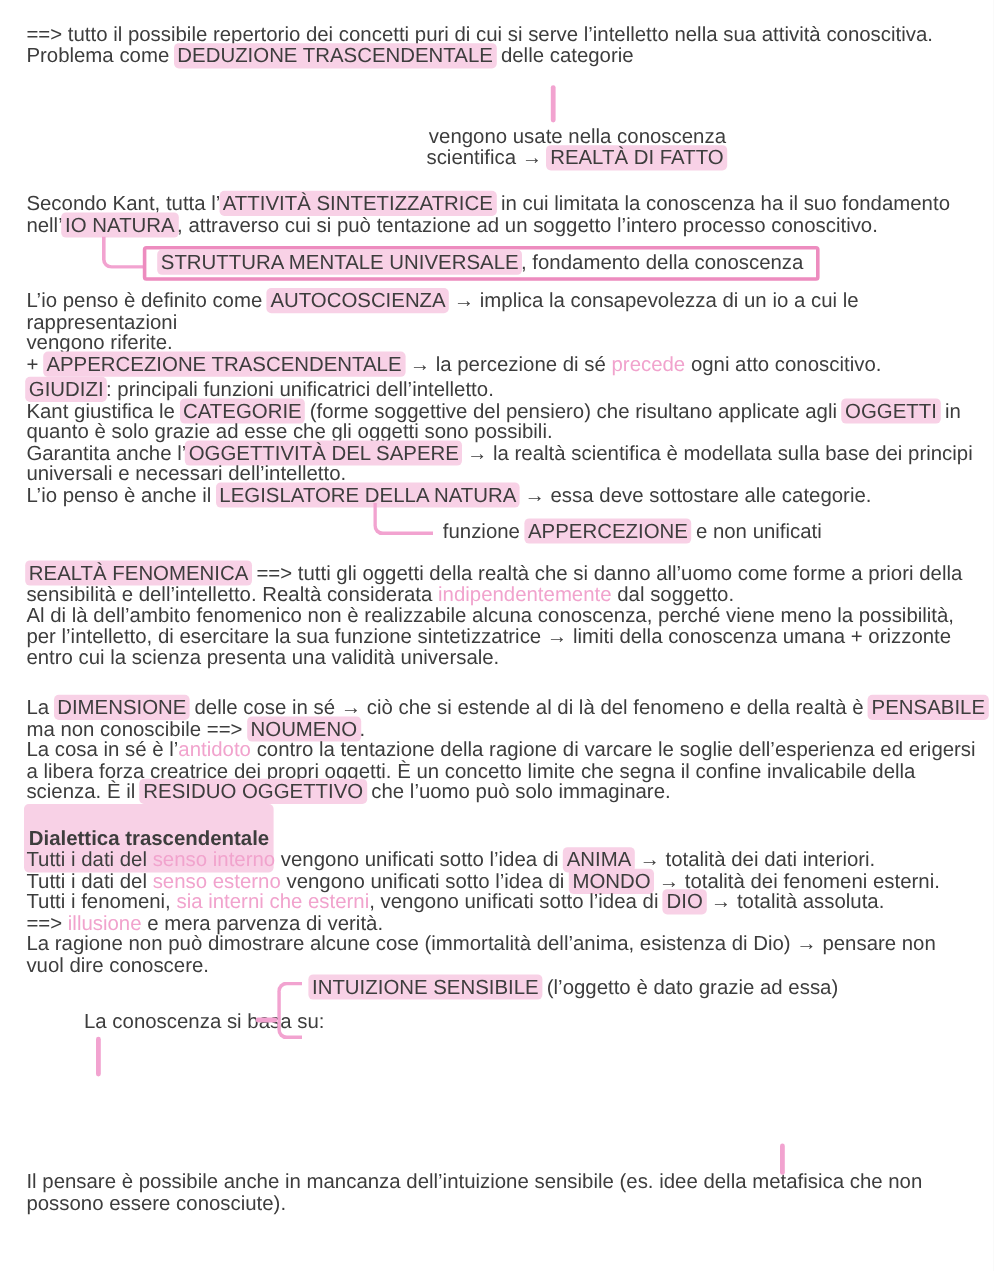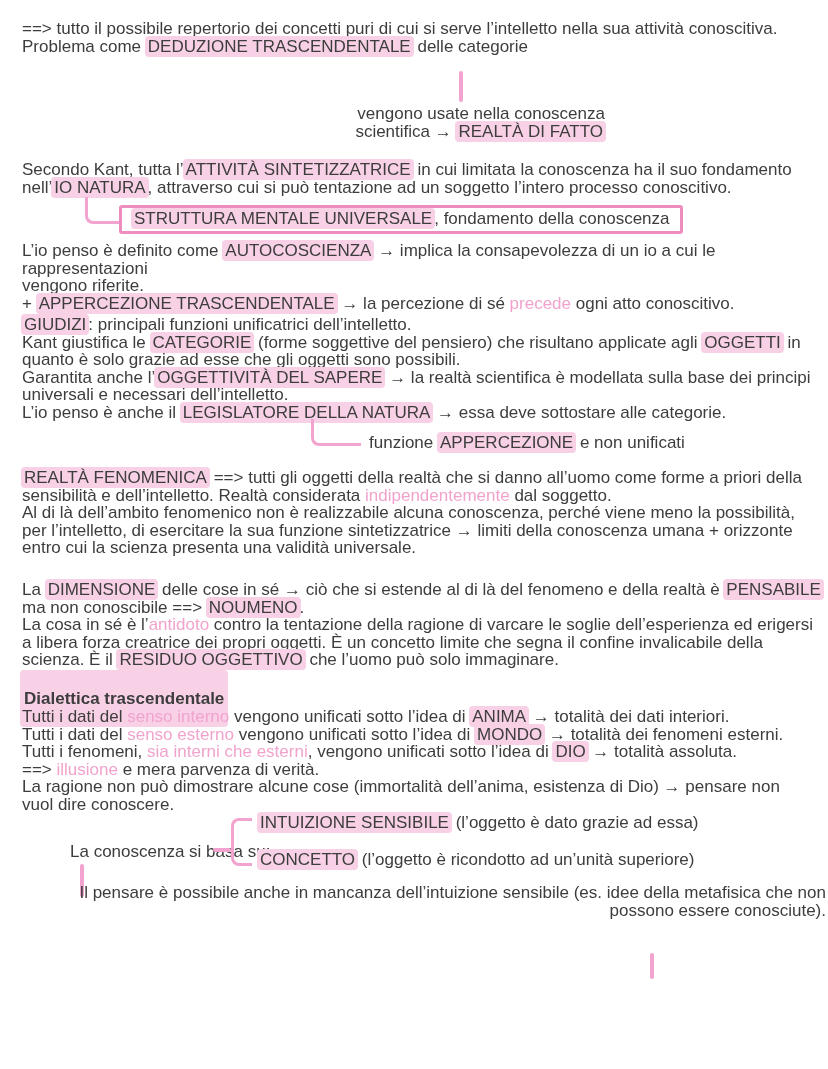--- a/index.html
+++ b/index.html
@@ -59,23 +59,22 @@
   <div class="block" style="left:22px; top:708px; width:804px;"><span>Tutti i dati del </span><span class="pink">senso interno</span><span> vengono unificati sotto l’idea di </span><span class="hl">ANIMA</span><span> → </span><span class="u">totalità dei dati interiori</span><span>.</span><br><span>Tutti i dati del </span><span class="pink">senso esterno</span><span> vengono unificati sotto l’idea di </span><span class="hl">MONDO</span><span> → </span><span class="u">totalità dei fenomeni esterni</span><span>.</span><br><span>Tutti i fenomeni, </span><span class="pink">sia interni che esterni</span><span>, vengono unificati sotto l’idea di </span><span class="hl">DIO</span><span> → </span><span class="u">totalità assoluta</span><span>.</span><br><span>==&gt; </span><span class="pink">illusione</span><span> e mera parvenza di verità.</span><br><span>La ragione non può dimostrare alcune cose (immortalità dell’anima, esistenza di Dio) → pensare non</span><br><span>vuol dire conoscere.</span></div>
 
   <div class="block" style="left:258px; top:814px; width:520px;"><span class="hl">INTUIZIONE SENSIBILE</span><span> (l’oggetto è dato grazie ad essa)</span></div>
 
   <div class="block" style="left:22px; top:843px; width:240px;margin-left:48px;"><span>La </span><span class="u">conoscenza</span><span> si basa su:</span></div>
 
   <div class="hdash" style="left:213px; top:848px; width:18px;"></div>
 
   <div class="bracket" style="left:231px; top:818px; width:18px; height:42px;"></div>
 
-  <div class="block" style="left:258px; top:851px; width:520px;"><span class="hl">CONCETTO</span><span> (l’oggetto è ricondotto ad un’unità superiore)</span></div>
 
   <div class="vline" style="left:80px; top:864px; height:33px;"></div>
 
 
-  <div class="block" style="left:22px; top:884px; width:804px;text-align:right;"><span>Il </span><span class="u">pensare</span><span> è possibile anche in mancanza dell’intuizione sensibile (es. idee della </span><span class="u">metafisica</span><span> che non</span><br><span>possono essere conosciute).</span></div>
+  <div class="block" style="left:22px; top:976px; width:804px;"><span>Il </span><span class="u">pensare</span><span> è possibile anche in mancanza dell’intuizione sensibile (es. idee della </span><span class="u">metafisica</span><span> che non</span><br><span>possono essere conosciute).</span></div>
 
   <div class="vline" style="left:650px; top:953px; height:26px;"></div>
 
 
 </div>
 
 </body></html>

